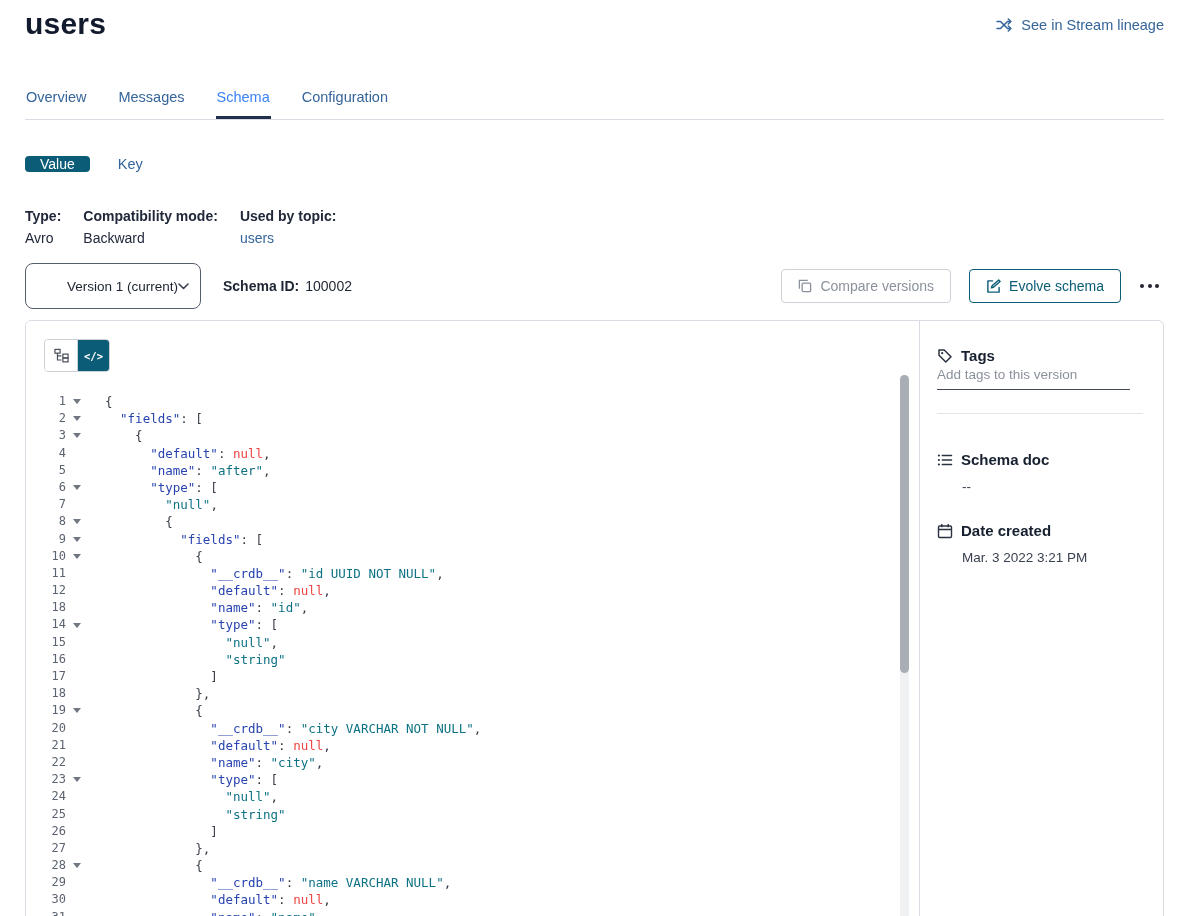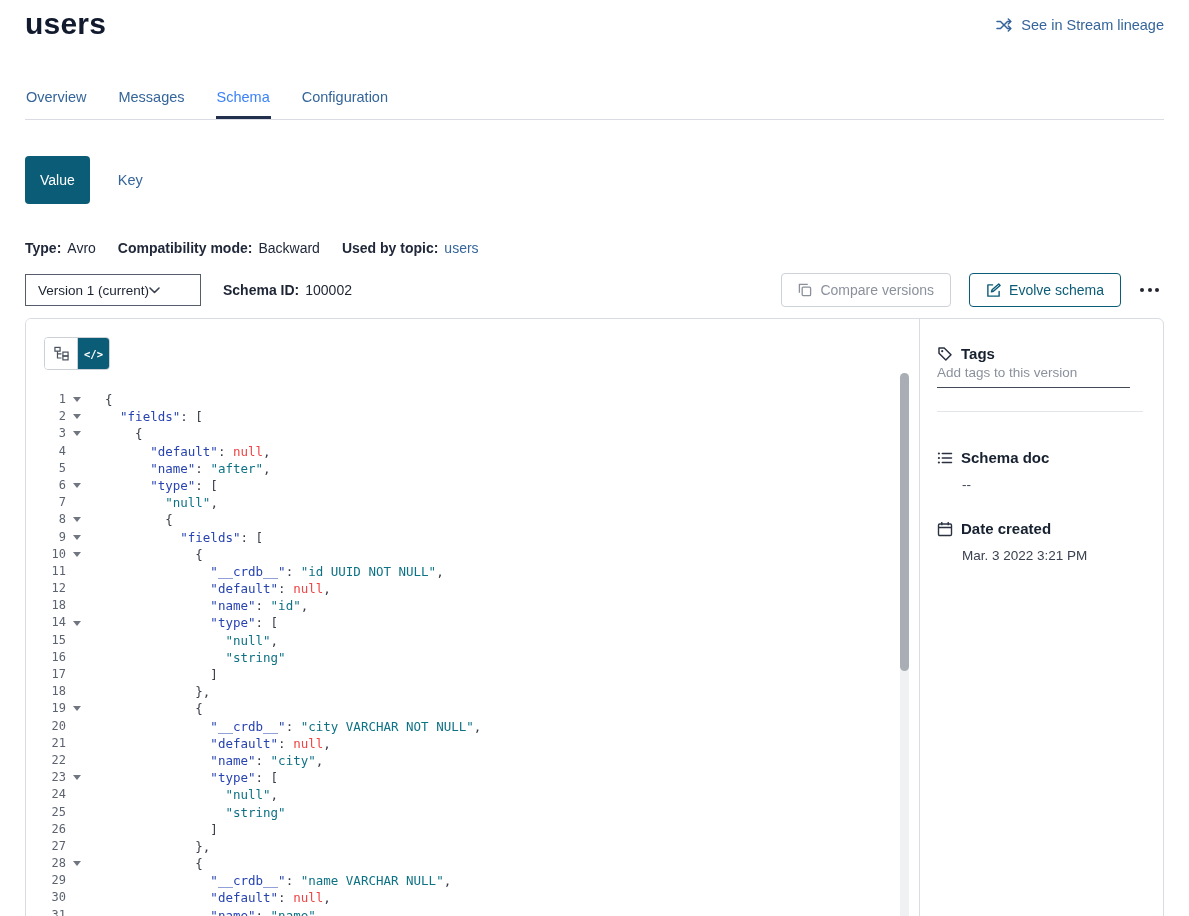--- a/index.html
+++ b/index.html
@@ -21,34 +21,34 @@
   .lineage { display: inline-flex; align-items: center; gap: 8px; color: var(--link); font-size: 14.5px; margin-top: 10px; cursor: pointer; text-decoration: none; }
 
   
   .tabs { display: flex; gap: 30px; margin-top: 48px; border-bottom: 1px solid var(--border); }
   .tab { background: none; border: none; border-bottom: 3px solid transparent; font-family: inherit;
          font-size: 14.5px; color: var(--link); padding: 0 1px 11px; cursor: pointer; }
   .tab.active { color: #3b82f6; border-bottom-color: #22304d; font-weight: 500; }
 
   
   .toggle-row { margin-top: 36px; display: flex; align-items: center; gap: 28px; }
-  .val-btn { background: var(--accent); color: #fff; border: none; border-radius: 4px; height: 48px;
+  .val-btn { background: var(--accent); color: #fff; border: none; border-radius: 4px; height: 16px;
              padding: 0 15px; font-size: 14px; font-family: inherit; cursor: pointer; }
   .key-btn { background: none; border: none; color: var(--link); font-size: 14.5px; font-family: inherit; cursor: pointer; padding: 0; }
 
   
   .meta-row { margin-top: 36px; font-size: 14px; display: flex; gap: 22px; color: #20283a; }
-  .pair { display: flex; gap: 6px; align-items: baseline; }
+  .pair { display: flex; gap: 6px; align-items: baseline; flex-direction: column; }
   .lab { font-weight: 700; }
   a.link { color: var(--link); text-decoration: none; cursor: pointer; }
 
   
   .toolbar-row { margin-top: 17px; display: flex; align-items: center; }
-  .select { width: 176px; height: 32px; border: 1px solid #555d6d; border-radius: 0; background: #fff;
-            display: flex; align-items: center; justify-content: flex-start; padding: 0 11px 0 12px;
+  .select { width: 176px; height: 46px; border: 1px solid #555d6d; border-radius: 8px; background: #fff;
+            display: flex; align-items: center; justify-content: flex-end; padding: 0 11px 0 12px;
             font-size: 13.5px; color: #1c2330; cursor: pointer; }
   .schema-id { margin-left: 22px; font-size: 14px; display: flex; gap: 6px; }
   .flex-sp { flex: 1; }
   .btn { height: 34px; border-radius: 4px; background: #fff; font-size: 14px; font-family: inherit;
          display: inline-flex; align-items: center; gap: 8px; padding: 0 16px; cursor: pointer; }
   .btn.compare { border: 1px solid #cdd1d8; color: #8b919c; }
   .btn.evolve { border: 1px solid var(--accent); color: var(--accent); margin-left: 18px; font-weight: 400; }
   .more { margin-left: 14px; display: flex; gap: 3.5px; padding: 8px 5px; cursor: pointer; }
   .more i { width: 4px; height: 4px; border-radius: 50%; background: #23262e; }
 

